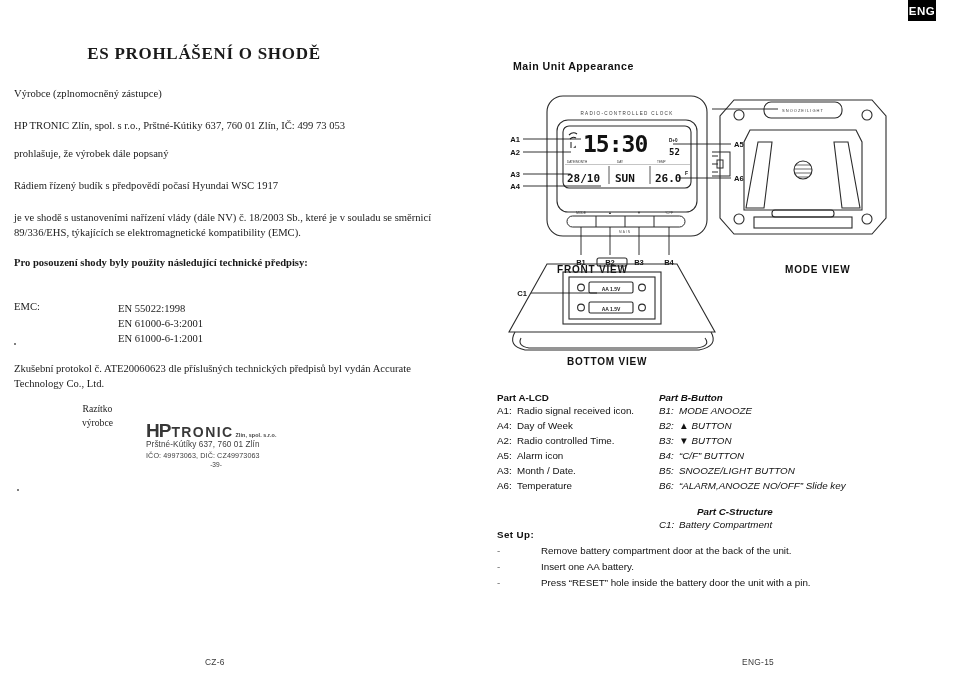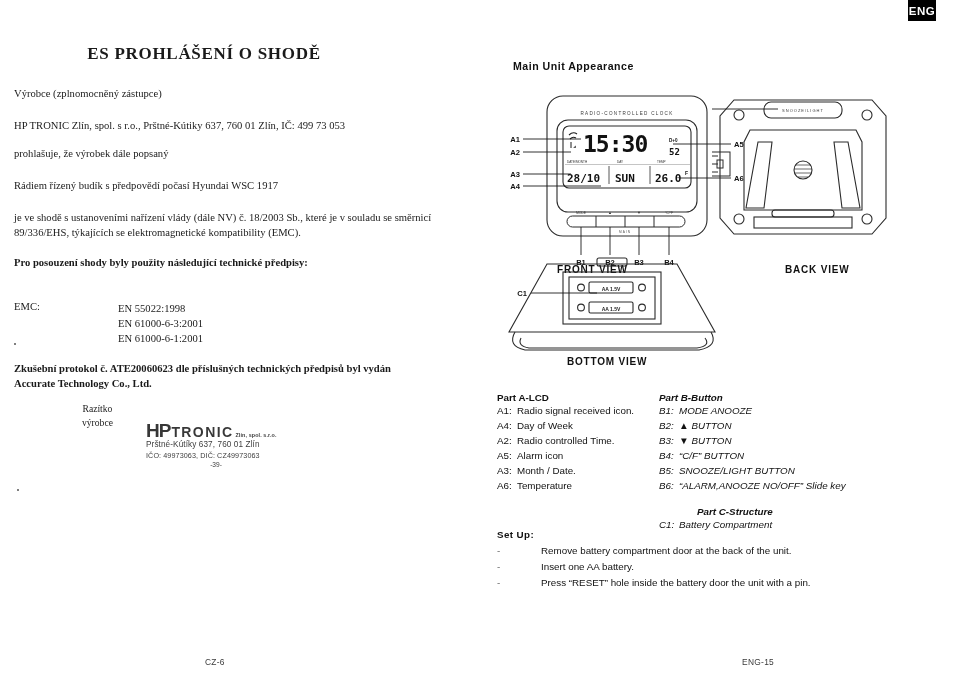--- a/index.html
+++ b/index.html
@@ -240,21 +240,21 @@
 
     <div class="emc-block">
       <div class="emc-label">EMC:</div>
       <div class="emc-list">
         <div>EN 55022:1998</div>
         <div>EN 61000-6-3:2001</div>
         <div>EN 61000-6-1:2001</div>
       </div>
     </div>
 
-    <div class="cz-p" style="width:420px;margin-bottom:4px;font-weight:bold;">Zkušební protokol č. ATE20060623 dle příslušných technických předpisů byl vydán Accurate Technology Co., Ltd.</div>
+    <div class="cz-p" style="width:420px;margin-bottom:4px;">Zkušební protokol č. ATE20060623 dle příslušných technických předpisů byl vydán Accurate Technology Co., Ltd.</div>
   </div>
 
   <div class="stamp-label">
     <div>Razítko</div>
     <div>výrobce</div>
   </div>
 
   <div class="stamp">
     <div class="stamp-logo">
       <span>HP</span>
@@ -401,21 +401,21 @@
         </g>
 
         <g stroke="#1b1b1b" stroke-width="0.9">
           <line x1="-46" y1="19" x2="66" y2="19"></line>
         </g>
         <text x="-50" y="21.5" text-anchor="end" font-family="Liberation Sans, sans-serif" font-size="7.6" font-weight="bold" fill="#111">B5</text>
         <text x="-34" y="77" text-anchor="end" font-family="Liberation Sans, sans-serif" font-size="7.6" font-weight="bold" fill="#111">B6</text>
       </svg>
 
       <div class="view-caption" style="left:60px; top:176px;">FRONT VIEW</div>
-      <div class="view-caption" style="left:288px; top:176px;">BACK VIEW</div>
+      <div class="view-caption" style="left:288px; top:176px;">MODE VIEW</div>
     </div>
 
     <svg width="260" height="120" viewBox="0 0 260 120" style="position:absolute;left:0px;top:208px;">
       <g fill="none" stroke="#2b2b2b" stroke-width="1.1">
 
         <path d="M50 12 L180 12 L218 80 L12 80 Z"></path>
         <path d="M18 80 q-8 14 10 18 L202 98 q20 -4 12 -18"></path>
         <path d="M24 86 q-4 8 8 10 L200 96 q14 -2 8 -10"></path>
 
         <rect x="66" y="20" width="98" height="52"></rect>

